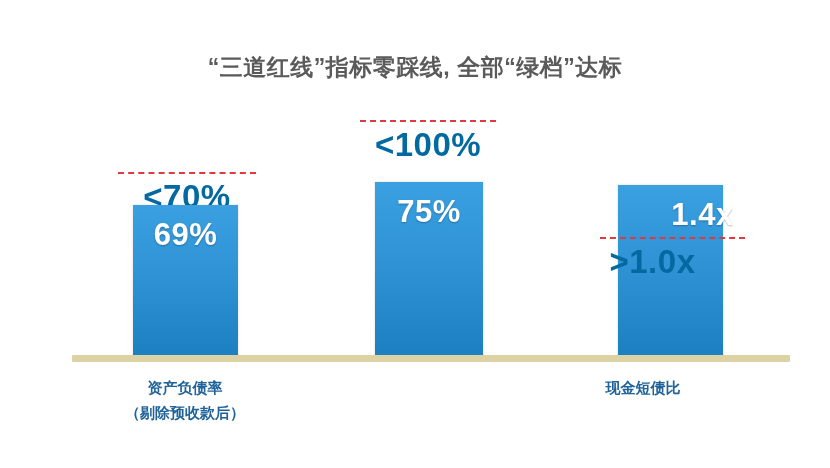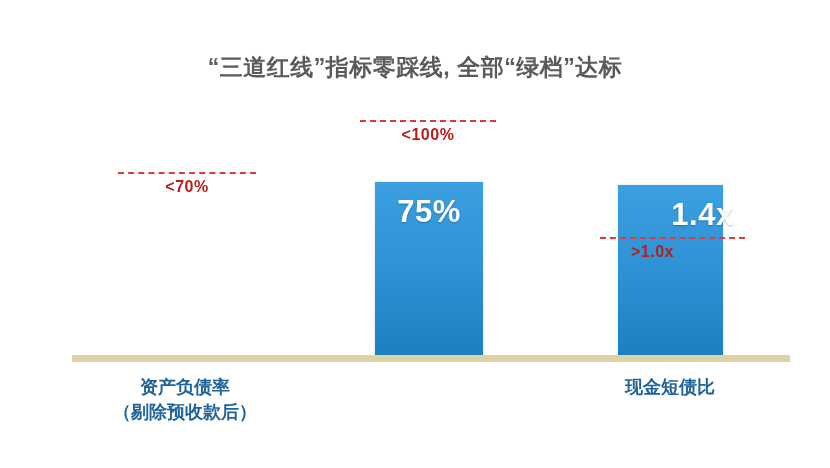--- a/index.html
+++ b/index.html
@@ -68,52 +68,55 @@
   .threshold-line {
     position: absolute;
     height: 0;
     border-top: 2px dashed #e0393e;
   }
 
   
   .threshold-label {
     position: absolute;
     text-align: center;
-    color: #b91c1c;
+    color: #0369a1;
     font-weight: bold;
-    font-size: 16px;
+    font-size: 33px;
     letter-spacing: 0.5px;
     white-space: nowrap;
   }
 
   
   .cat-label {
     position: absolute;
     text-align: center;
     color: #1f6399;
     font-weight: bold;
-    font-size: 18px;
+    font-size: 15px;
     line-height: 25px;
     white-space: nowrap;
   }
   .cat-label .sub {
     display: block;
   }
 </style>
 </head>
 <body>
 
 <div id="canvas">
 
   <div id="chart-title">“三道红线”指标零踩线, 全部“绿档”达标</div>
 
   <div class="threshold-line" style="left:118px; top:172px; width:138px;"></div>
 
   <div class="threshold-label" style="left:118px; top:178px; width:138px;">&lt;70%</div>
 
+  <div class="bar" style="left:133px; top:205px; width:105px; height:152px;">
+    <div class="bar-value" style="top:12px;">69%</div>
+  </div>
 
   <div class="cat-label" style="left:80px; top:375px; width:210px;">
     <span>资产负债率</span>
     <span class="sub">（剔除预收款后）</span>
   </div>
 
   <div class="threshold-line" style="left:360px; top:120px; width:136px;"></div>
 
   <div class="threshold-label" style="left:360px; top:126px; width:136px;">&lt;100%</div>
 
@@ -123,19 +126,19 @@
 
 
   <div class="bar" style="left:618px; top:185px; width:105px; height:172px;">
     <div class="bar-value" style="top:12px;padding-left:32px;">1.4x</div>
   </div>
 
   <div class="threshold-line" style="left:600px; top:237px; width:145px;"></div>
 
   <div class="threshold-label" style="left:580px; top:243px; width:145px;">&gt;1.0x</div>
 
-  <div class="cat-label" style="left:570px; top:375px; width:200px;">
+  <div class="cat-label" style="left:543px; top:375px; width:200px;">
     <span>现金短债比</span>
   </div>
 
   <div id="baseline"></div>
 
 </div>
 
 </body></html>

